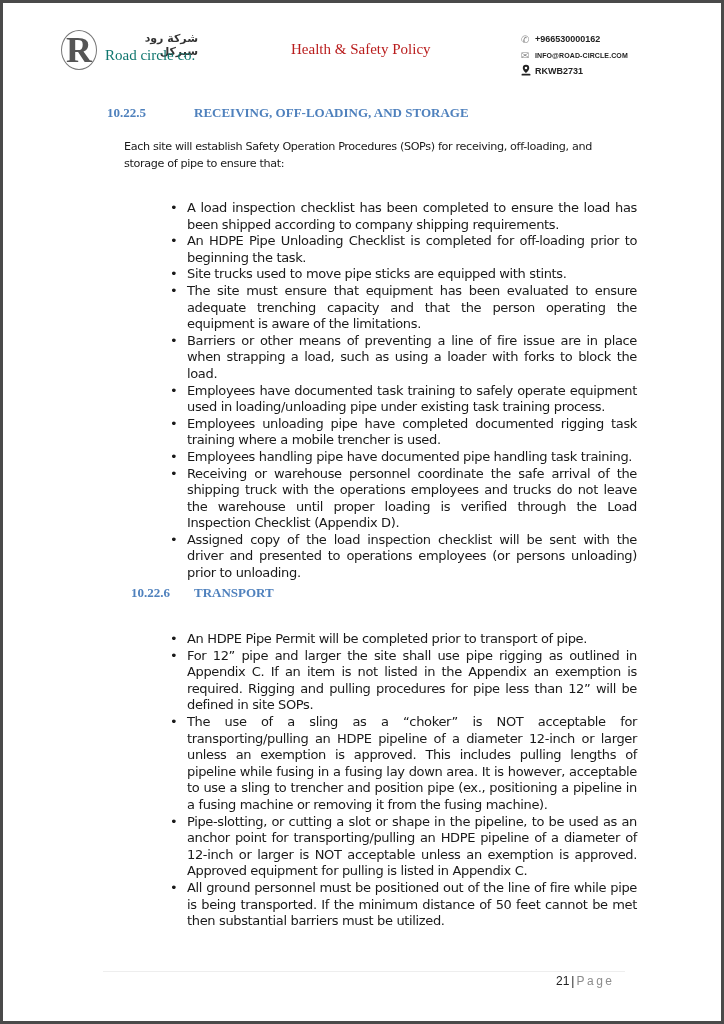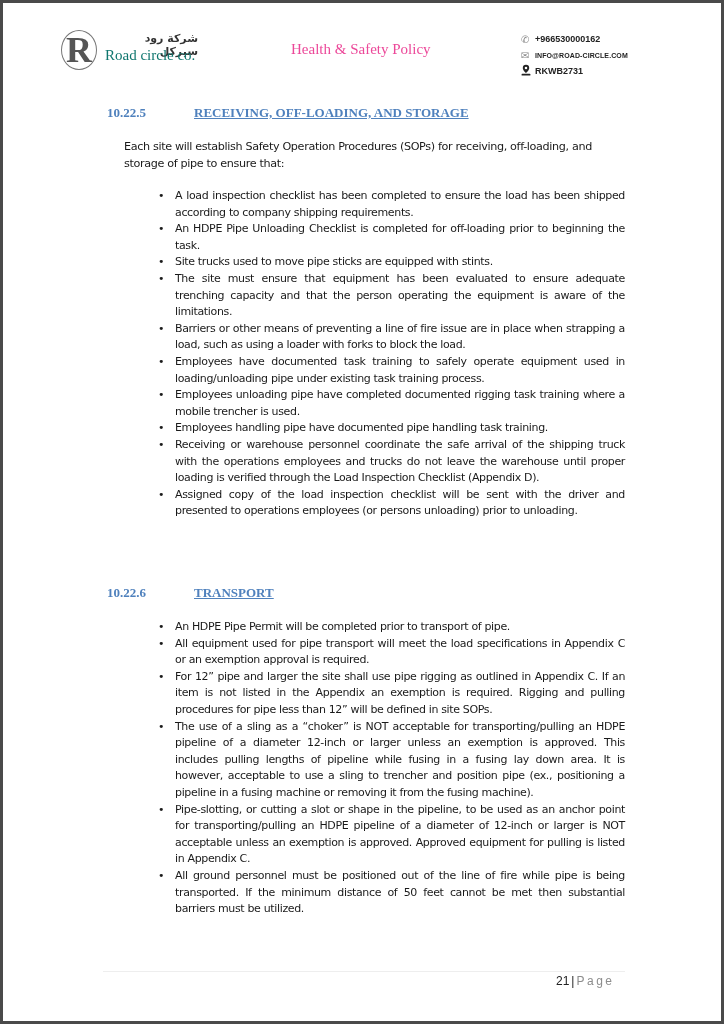--- a/index.html
+++ b/index.html
@@ -28,42 +28,42 @@
   .logo-arabic {
     position: absolute; left: 47px; top: 2px; font-size: 11px; color: #333;
     font-family: "DejaVu Sans", sans-serif; direction: rtl; font-weight: bold;
   }
   .logo-name {
     position: absolute; left: 47px; top: 17px;
     font-family: "Liberation Serif", serif; font-size: 15px; color: #0f766e;
   }
   .doc-title {
     position: absolute; left: 288px; top: 38px;
-    font-family: "Liberation Serif", serif; font-size: 15px; color: #ec4899;
+    font-family: "Liberation Serif", serif; font-size: 15px; color: #b91c1c;
   }
   .contact { position: absolute; left: 518px; top: 28px; font-size: 9px; font-weight: bold; color: #222; }
   .contact-row { height: 16px; display: flex; align-items: center; }
   .contact-row .ic { width: 14px; display: inline-block; color: #888; font-size: 10px; font-weight: normal; }
   .contact-row .ic.pin { color: #222; }
   .contact-row .txt.small { font-size: 7px; letter-spacing: 0.1px; }
 
   
   .heading {
     position: absolute; left: 104px;
-    font-family: "Liberation Serif", serif; font-weight: bold; font-size: 13px; color: #4f81bd; text-decoration: underline;
+    font-family: "Liberation Serif", serif; font-weight: bold; font-size: 13px; color: #4f81bd;
   }
   .heading .num { display: inline-block; width: 87px; }
   .intro {
     position: absolute; left: 121px; width: 484px;
     font-family: "DejaVu Sans", sans-serif; font-size: 11.2px; line-height: 16.6px; color: #1a1a1a;
     letter-spacing: -0.35px;
   }
   ul.bullets {
-    position: absolute; left: 155px; width: 467px; margin: 0; padding: 0; list-style: none;
-    font-family: "DejaVu Sans", sans-serif; font-size: 11px; line-height: 16.6px; color: #1a1a1a;
+    position: absolute; left: 155px; width: 467px; margin: 12px; padding: 0; list-style: none;
+    font-family: "DejaVu Sans", sans-serif; font-size: 13px; line-height: 16.6px; color: #1a1a1a;
     letter-spacing: -0.35px;
   }
   ul.bullets li {
     position: relative; padding-left: 17px; text-align: justify;
   }
   ul.bullets li::before {
     content: "•"; position: absolute; left: 0; top: 0;
   }
 
   
@@ -117,27 +117,26 @@
     <li>Site trucks used to move pipe sticks are equipped with stints.</li>
     <li>The site must ensure that equipment has been evaluated to ensure adequate trenching capacity and that the person operating the equipment is aware of the limitations.</li>
     <li>Barriers or other means of preventing a line of fire issue are in place when strapping a load, such as using a loader with forks to block the load.</li>
     <li>Employees have documented task training to safely operate equipment used in loading/unloading pipe under existing task training process.</li>
     <li>Employees unloading pipe have completed documented rigging task training where a mobile trencher is used.</li>
     <li>Employees handling pipe have documented pipe handling task training.</li>
     <li>Receiving or warehouse personnel coordinate the safe arrival of the shipping truck with the operations employees and trucks do not leave the warehouse until proper loading is verified through the Load Inspection Checklist (Appendix D).</li>
     <li>Assigned copy of the load inspection checklist will be sent with the driver and presented to operations employees (or persons unloading) prior to unloading.</li>
   </ul>
 
-  <div class="heading" style="top:582px;">
+  <div class="heading" style="top:582px;text-align:center;">
     <span class="num">10.22.6</span><span>TRANSPORT</span>
   </div>
 
   <ul class="bullets" style="top:616px;">
     <li>An HDPE Pipe Permit will be completed prior to transport of pipe.</li>
-    <li>All equipment used for pipe transport will meet the load specifications in Appendix C or an exemption approval is required.</li>
     <li>For 12” pipe and larger the site shall use pipe rigging as outlined in Appendix C. If an item is not listed in the Appendix an exemption is required. Rigging and pulling procedures for pipe less than 12” will be defined in site SOPs.</li>
     <li>The use of a sling as a “choker” is NOT acceptable for transporting/pulling an HDPE pipeline of a diameter 12-inch or larger unless an exemption is approved. This includes pulling lengths of pipeline while fusing in a fusing lay down area. It is however, acceptable to use a sling to trencher and position pipe (ex., positioning a pipeline in a fusing machine or removing it from the fusing machine).</li>
     <li>Pipe-slotting, or cutting a slot or shape in the pipeline, to be used as an anchor point for transporting/pulling an HDPE pipeline of a diameter of 12-inch or larger is NOT acceptable unless an exemption is approved. Approved equipment for pulling is listed in Appendix C.</li>
     <li>All ground personnel must be positioned out of the line of fire while pipe is being transported. If the minimum distance of 50 feet cannot be met then substantial barriers must be utilized.</li>
   </ul>
 
   <div class="footer-rule"></div>
   <div class="page-num">
     <span>21</span><span class="sep">|</span><span class="word">Page</span>
   </div>

